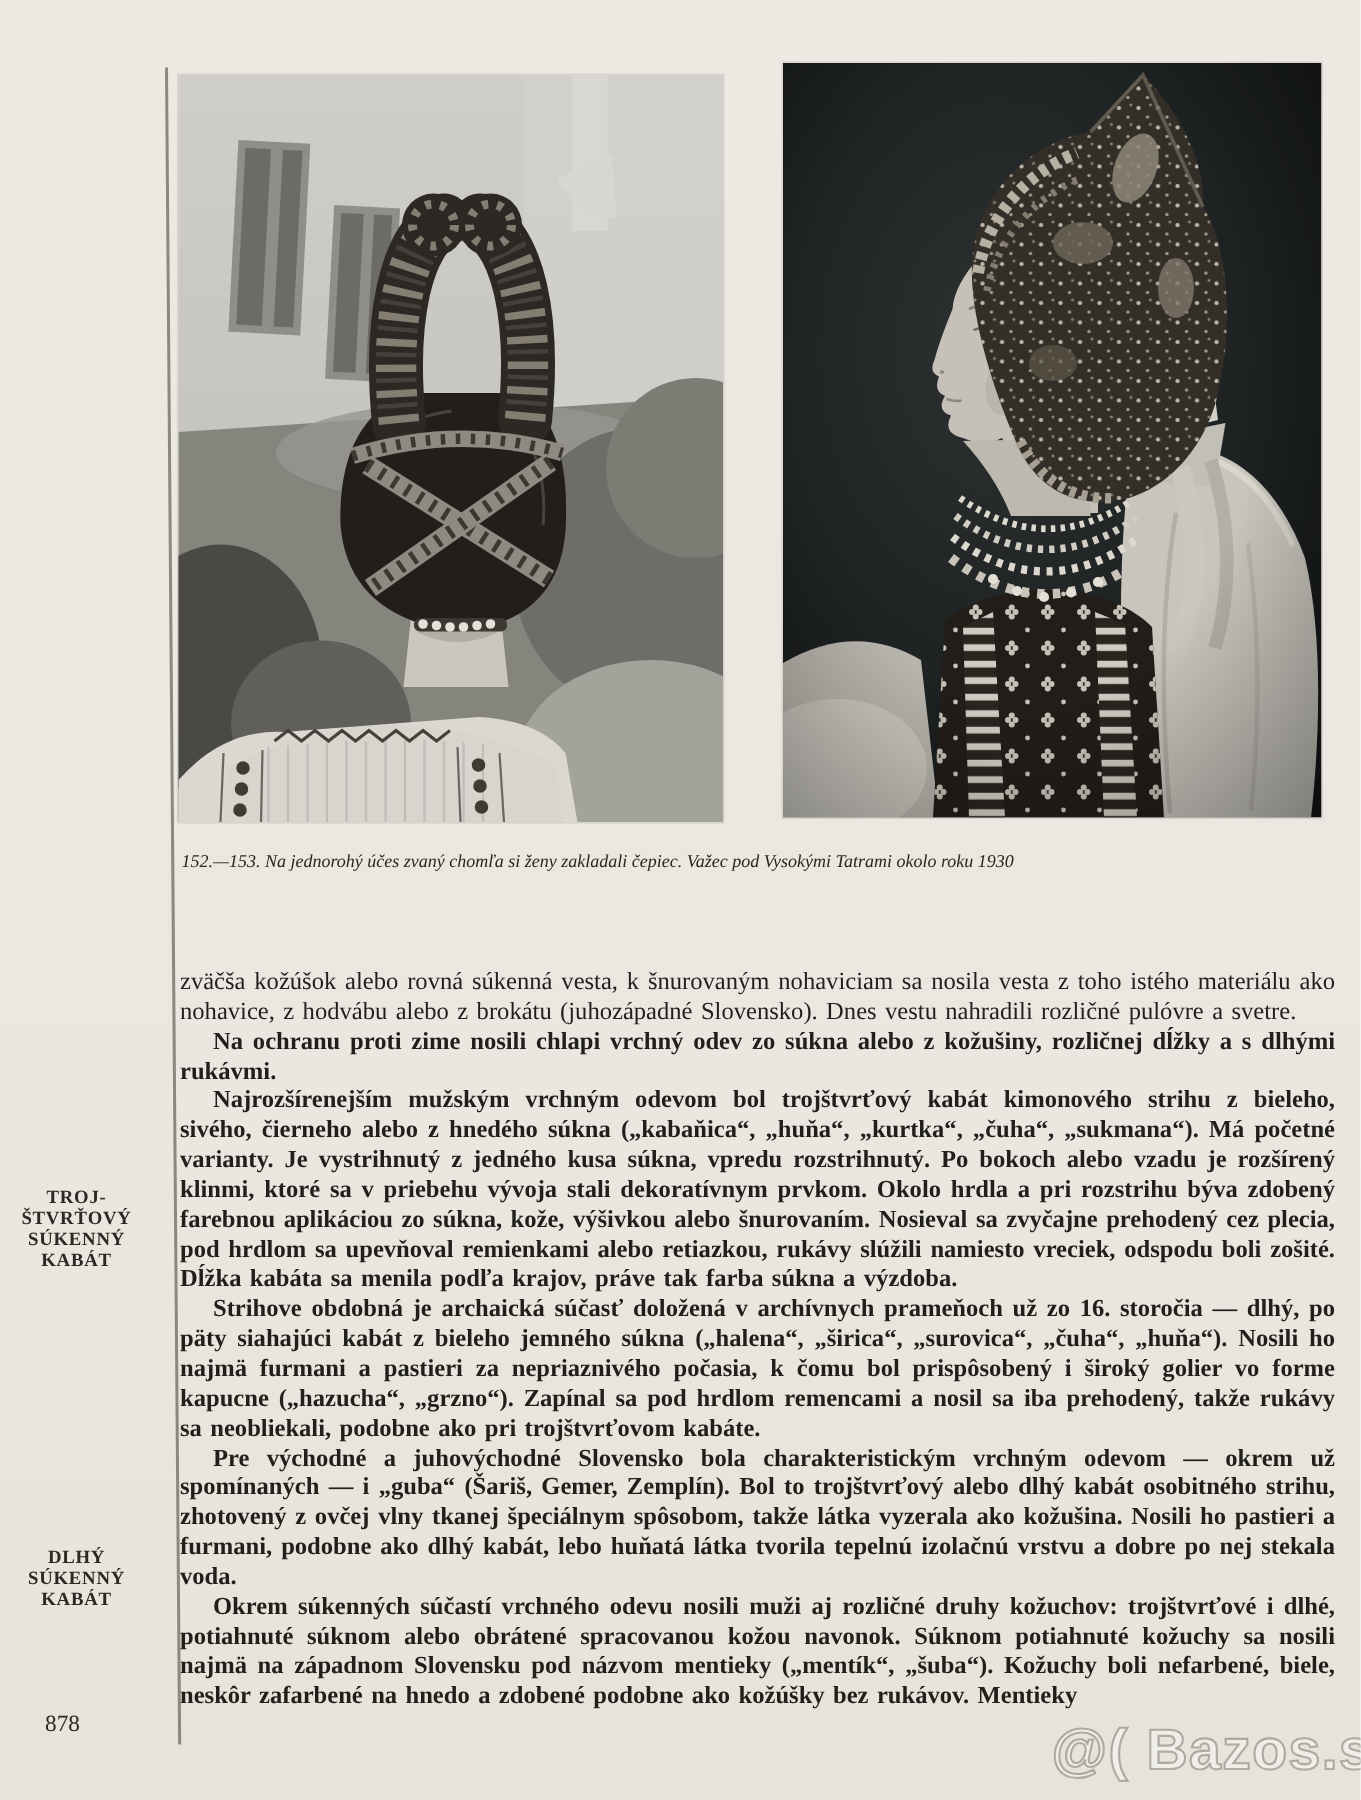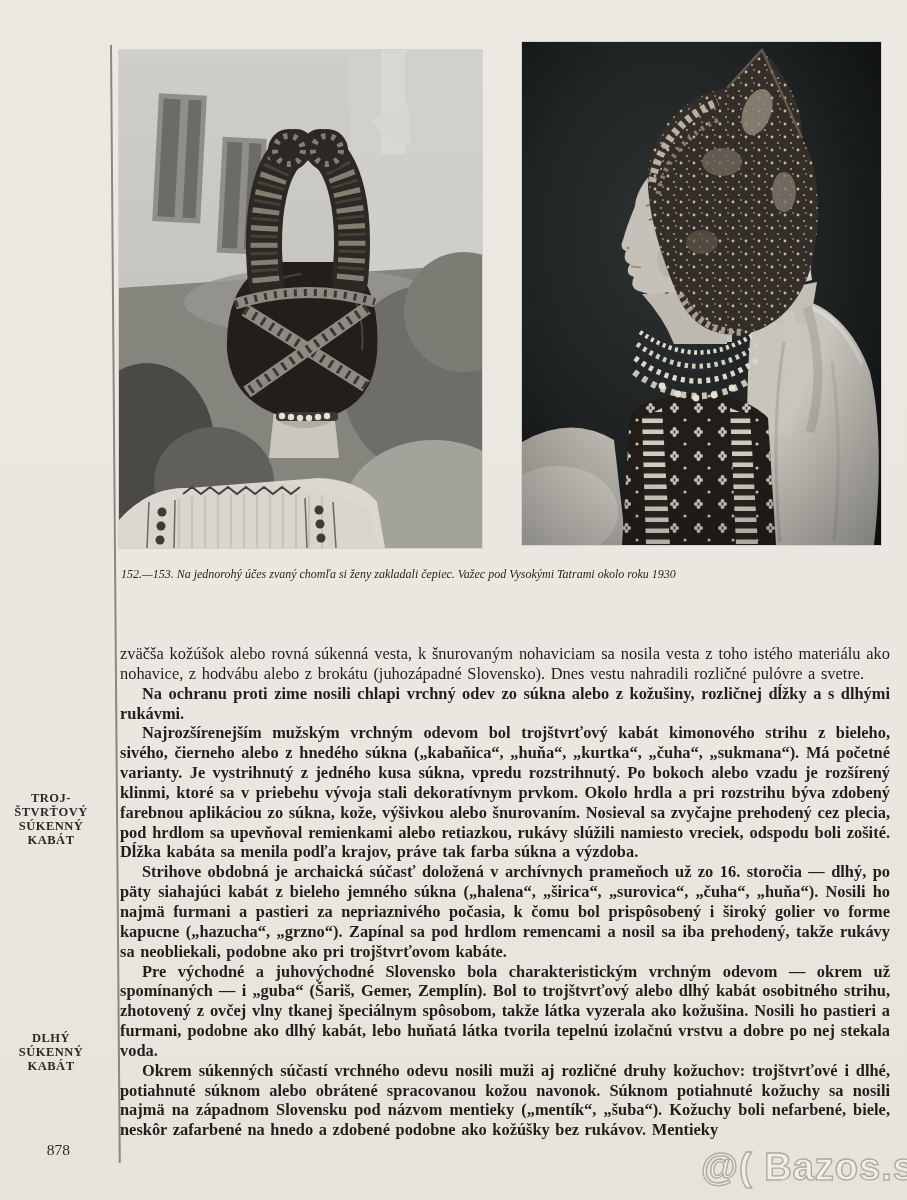--- a/index.html
+++ b/index.html
@@ -28,21 +28,21 @@
   .bodytext p{margin:0;}
   .bodytext p.ind{text-indent:22px;font-weight:bold;}
   .margin-label{
     position:absolute;left:4px;width:94px;text-align:center;
     font-weight:bold;font-size:12.5px;line-height:14px;letter-spacing:0.5px;
     color:#2b2923;
   }
   #margin-label-1{top:791px;}
   #margin-label-2{top:1031px;}
   .pagenum{
-    position:absolute;left:30px;top:1141px;width:40px;text-align:right;
+    position:absolute;left:30px;top:1141px;width:40px;
     font-size:15.5px;color:#2b2923;
   }
   .watermark{
     position:absolute;left:701px;top:1146px;white-space:nowrap;
     font-family:"Liberation Sans", sans-serif;font-weight:bold;
     font-size:38px;letter-spacing:1px;
     color:rgba(242,240,232,0.45);
     -webkit-text-stroke:1.4px rgba(122,119,108,0.55);
     text-shadow:0 1px 0 rgba(255,255,255,0.35);
   }

